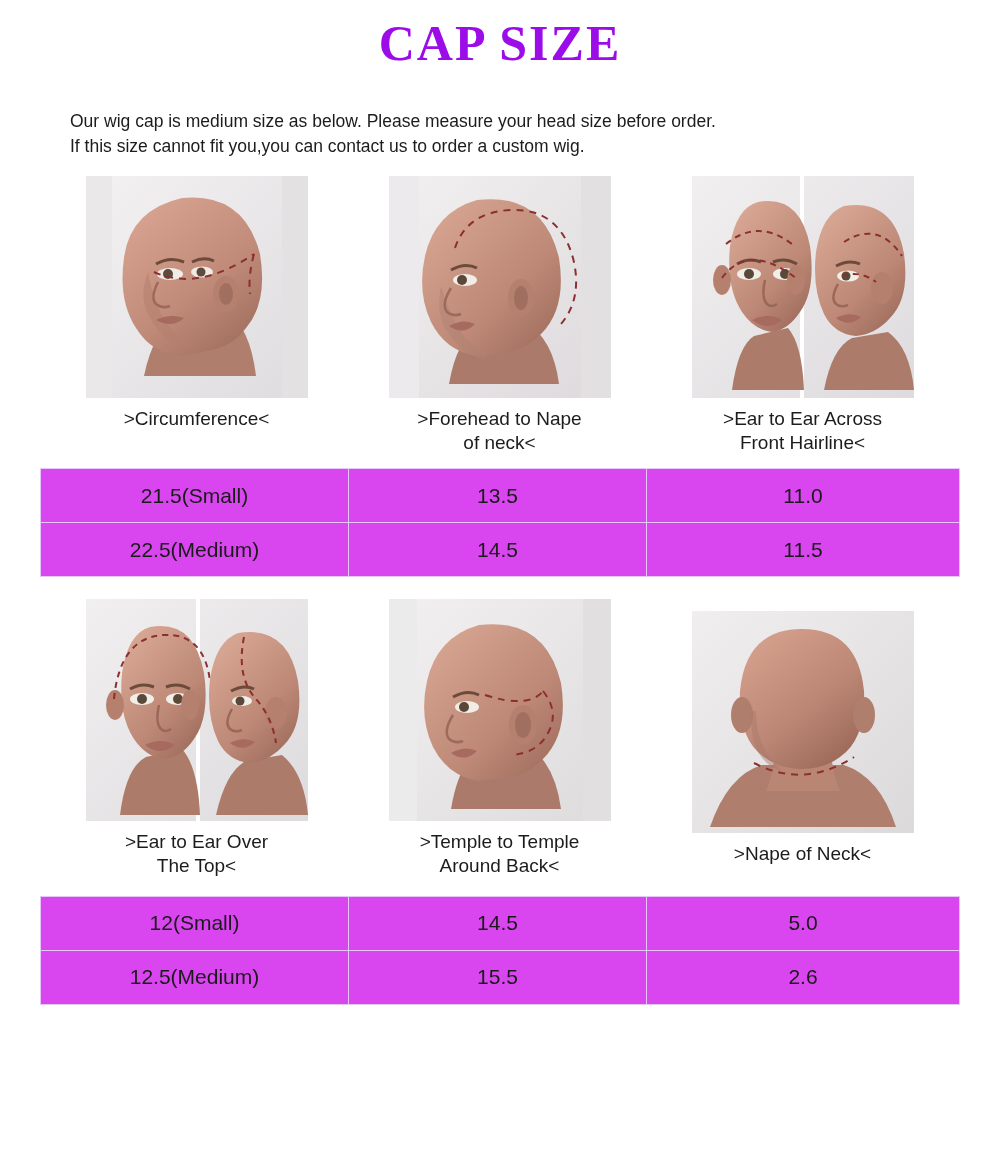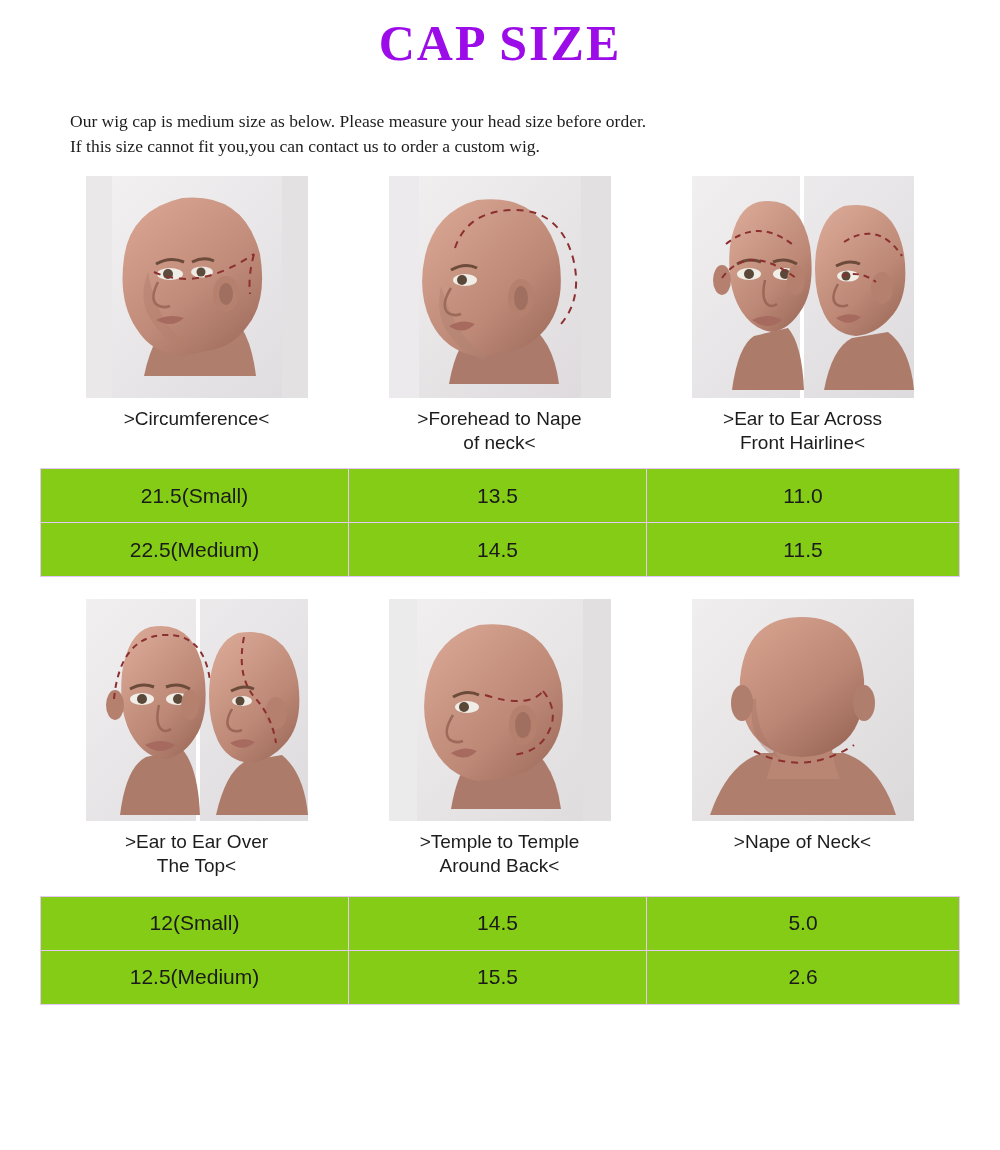--- a/index.html
+++ b/index.html
@@ -31,21 +31,21 @@
     margin: 16px 0 0 0;
     line-height: 1.1;
   }
   .intro {
     margin: 38px 0 0 70px;
     font-size: 17.5px;
     line-height: 1.45;
     color: #1c1c1c;
     font-family: "Liberation Sans", sans-serif;
   }
-  .intro div { white-space: nowrap; font-family: Liberation Serif, serif; }
+  .intro div { white-space: nowrap; }
 
   .grid {
     display: flex;
     margin: 16px 0 0 0;
     padding: 0 45px;
     box-sizing: border-box;
     width: 1000px;
   }
   .cell {
     width: 303px;
@@ -68,21 +68,21 @@
   }
 
   
   table.sizes {
     border-collapse: collapse;
     margin: 14px auto 0 auto;
     width: 910px;
     table-layout: fixed;
   }
   table.sizes td {
-    background: #84cc16;
+    background: #d946ef;
     border: 1px solid #e7c6fa;
     height: 51px;
     text-align: center;
     font-size: 21px;
     color: #1a1a1a;
     font-family: "Liberation Sans", sans-serif;
   }
   table.sizes td.c0 { width: 305px; }
   table.sizes td.c1 { width: 295px; }
   table.sizes td.c2 { width: 310px; }
@@ -240,21 +240,21 @@
         <td class="c2">11.0</td>
       </tr>
       <tr>
         <td class="c0">22.5(Medium)</td>
         <td class="c1">14.5</td>
         <td class="c2">11.5</td>
       </tr>
     </tbody>
   </table>
 
-  <div class="grid" style="margin-top:22px;">
+  <div class="grid" style="margin-top:22px;align-items:center;">
 
     <div class="cell">
       <div class="photo">
         <svg class="head-svg" width="222" height="222" viewBox="0 0 222 222">
           <defs>
             <linearGradient id="bg4" x1="0" y1="0" x2="1" y2="1">
               <stop offset="0" stop-color="#f1eff0"></stop>
                 <stop offset="1" stop-color="#dedbde"></stop>
             </linearGradient>
             <linearGradient id="skin4" x1="0.2" y1="0" x2="0.9" y2="1">

